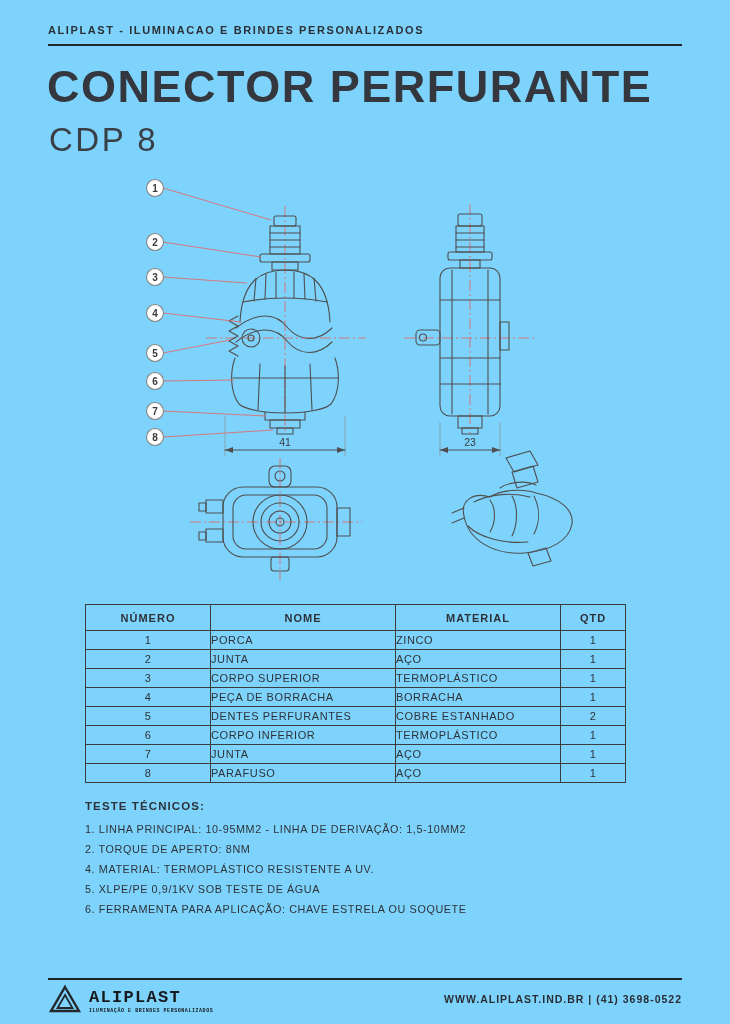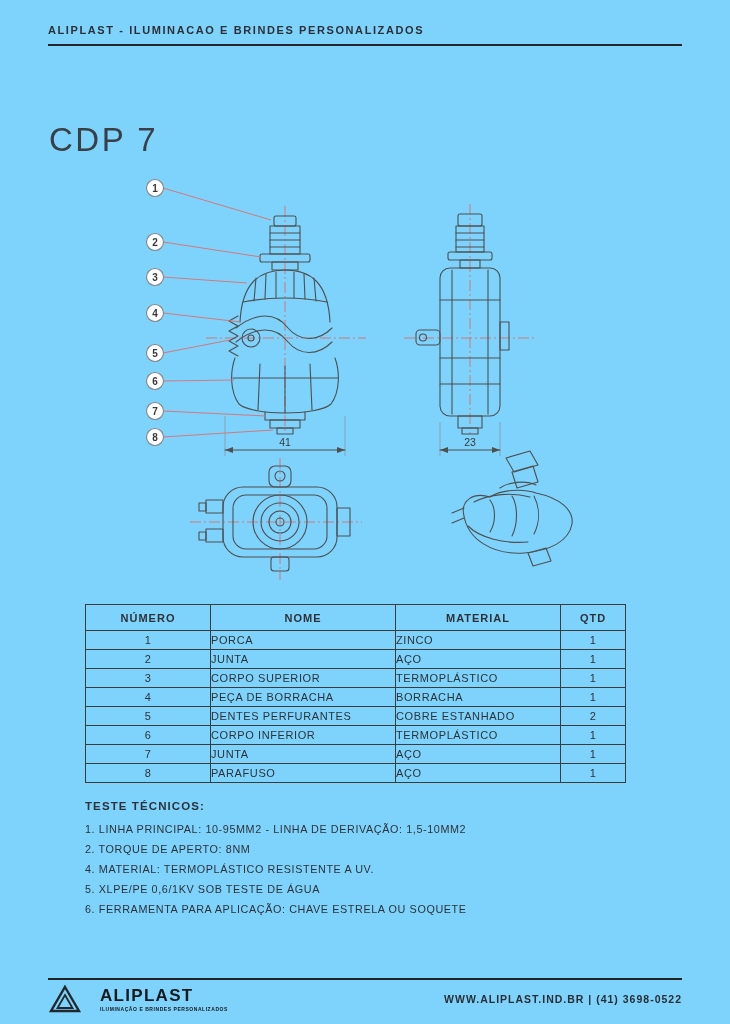--- a/index.html
+++ b/index.html
@@ -32,35 +32,36 @@
   table.parts th { height:26px; font-weight:bold; letter-spacing:1px; text-align:center; }
   table.parts td { height:19px; letter-spacing:0.6px; padding:0 0; }
   table.parts td.center { text-align:center; padding:0; }
 
   .tech { position:absolute; left:85px; top:800px; width:560px; color:#2e3238; }
   .tech-title { font-weight:bold; font-size:11.5px; letter-spacing:1.1px; margin-bottom:11px; }
   .tech-item { font-size:10.8px; letter-spacing:0.6px; margin-bottom:8px; }
 
   .footer-rule { position:absolute; top:978px; left:48px; width:634px; border-top:2px solid #1f2227; }
   .footer-row { position:absolute; top:984px; left:48px; width:634px; display:flex; justify-content:space-between; align-items:center; }
-  .logo { display:flex; align-items:center; gap:18px; }
+  .logo { display:flex; align-items:flex-end; gap:7px;font-family:Liberation Mono, monospace; }
   .logo-texts { display:flex; flex-direction:column; }
   .logo-name { font-size:17px; font-weight:bold; letter-spacing:1.3px; color:#17191c; line-height:1; }
   .logo-tag { font-size:5px; font-weight:bold; letter-spacing:0.55px; color:#17191c; margin-top:2px; }
   .contact { font-size:10.5px; font-weight:bold; letter-spacing:1px; color:#2a2d33; }
 </style>
 </head>
 <body>
 
 <div class="page">
 
   <div class="brand-line">ALIPLAST - ILUMINACAO E BRINDES PERSONALIZADOS</div>
   <div class="header-rule"></div>
 
-  <div class="model">CDP 7</div>
+  <div class="title">CONECTOR PERFURANTE</div>
+  <div class="model">CDP 8</div>
 
   <svg class="tech-drawing" width="620" height="445" viewBox="0 0 620 445">
 
     <g class="red cl">
       <line x1="225" y1="36" x2="225" y2="264"></line>
       <line x1="146" y1="168" x2="306" y2="168"></line>
       <line x1="410" y1="34" x2="410" y2="264"></line>
       <line x1="344" y1="168" x2="474" y2="168"></line>
       <line x1="220" y1="288" x2="220" y2="410"></line>
       <line x1="130" y1="352" x2="302" y2="352"></line>
@@ -274,21 +275,21 @@
         <td class="center">1</td>
       </tr>
     </tbody>
   </table>
 
   <section class="tech">
     <div class="tech-title">TESTE TÉCNICOS:</div>
     <div class="tech-item">1. LINHA PRINCIPAL: 10-95MM2 - LINHA DE DERIVAÇÃO: 1,5-10MM2</div>
     <div class="tech-item">2. TORQUE DE APERTO: 8NM</div>
     <div class="tech-item">4. MATERIAL: TERMOPLÁSTICO RESISTENTE A UV.</div>
-    <div class="tech-item">5. XLPE/PE 0,6/1KV SOB TESTE DE ÁGUA</div>
+    <div class="tech-item">5. XLPE/PE 0,9/1KV SOB TESTE DE ÁGUA</div>
     <div class="tech-item">6. FERRAMENTA PARA APLICAÇÃO: CHAVE ESTRELA OU SOQUETE</div>
   </section>
 
   <div class="footer-rule"></div>
   <div class="footer-row">
     <div class="logo">
       <svg width="34" height="30" viewBox="0 0 34 30">
         <path d="M17 3 L31 27 H3 Z" fill="none" stroke="#24272b" stroke-width="2.4"></path>
         <path d="M17 11 L24.5 24 H9.5 Z" fill="none" stroke="#24272b" stroke-width="1.8"></path>
       </svg>

